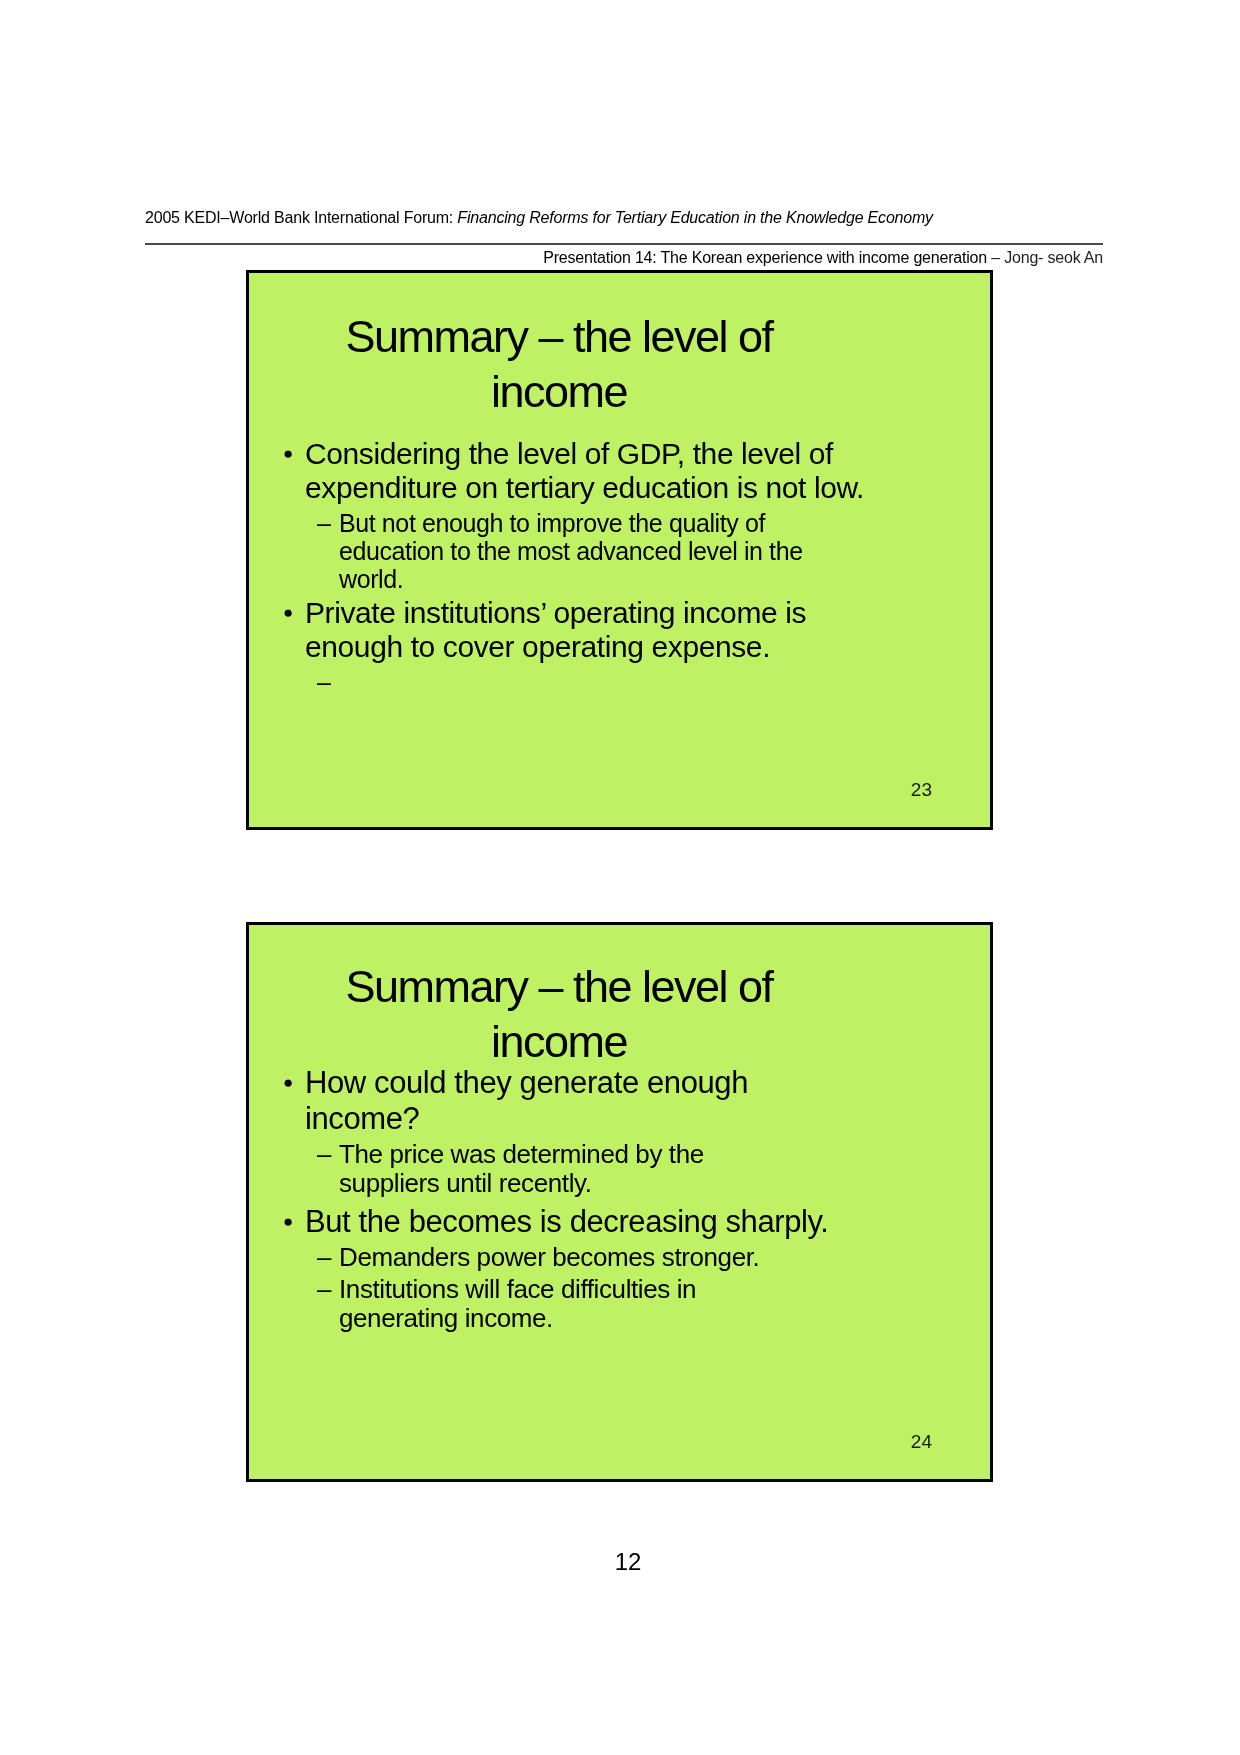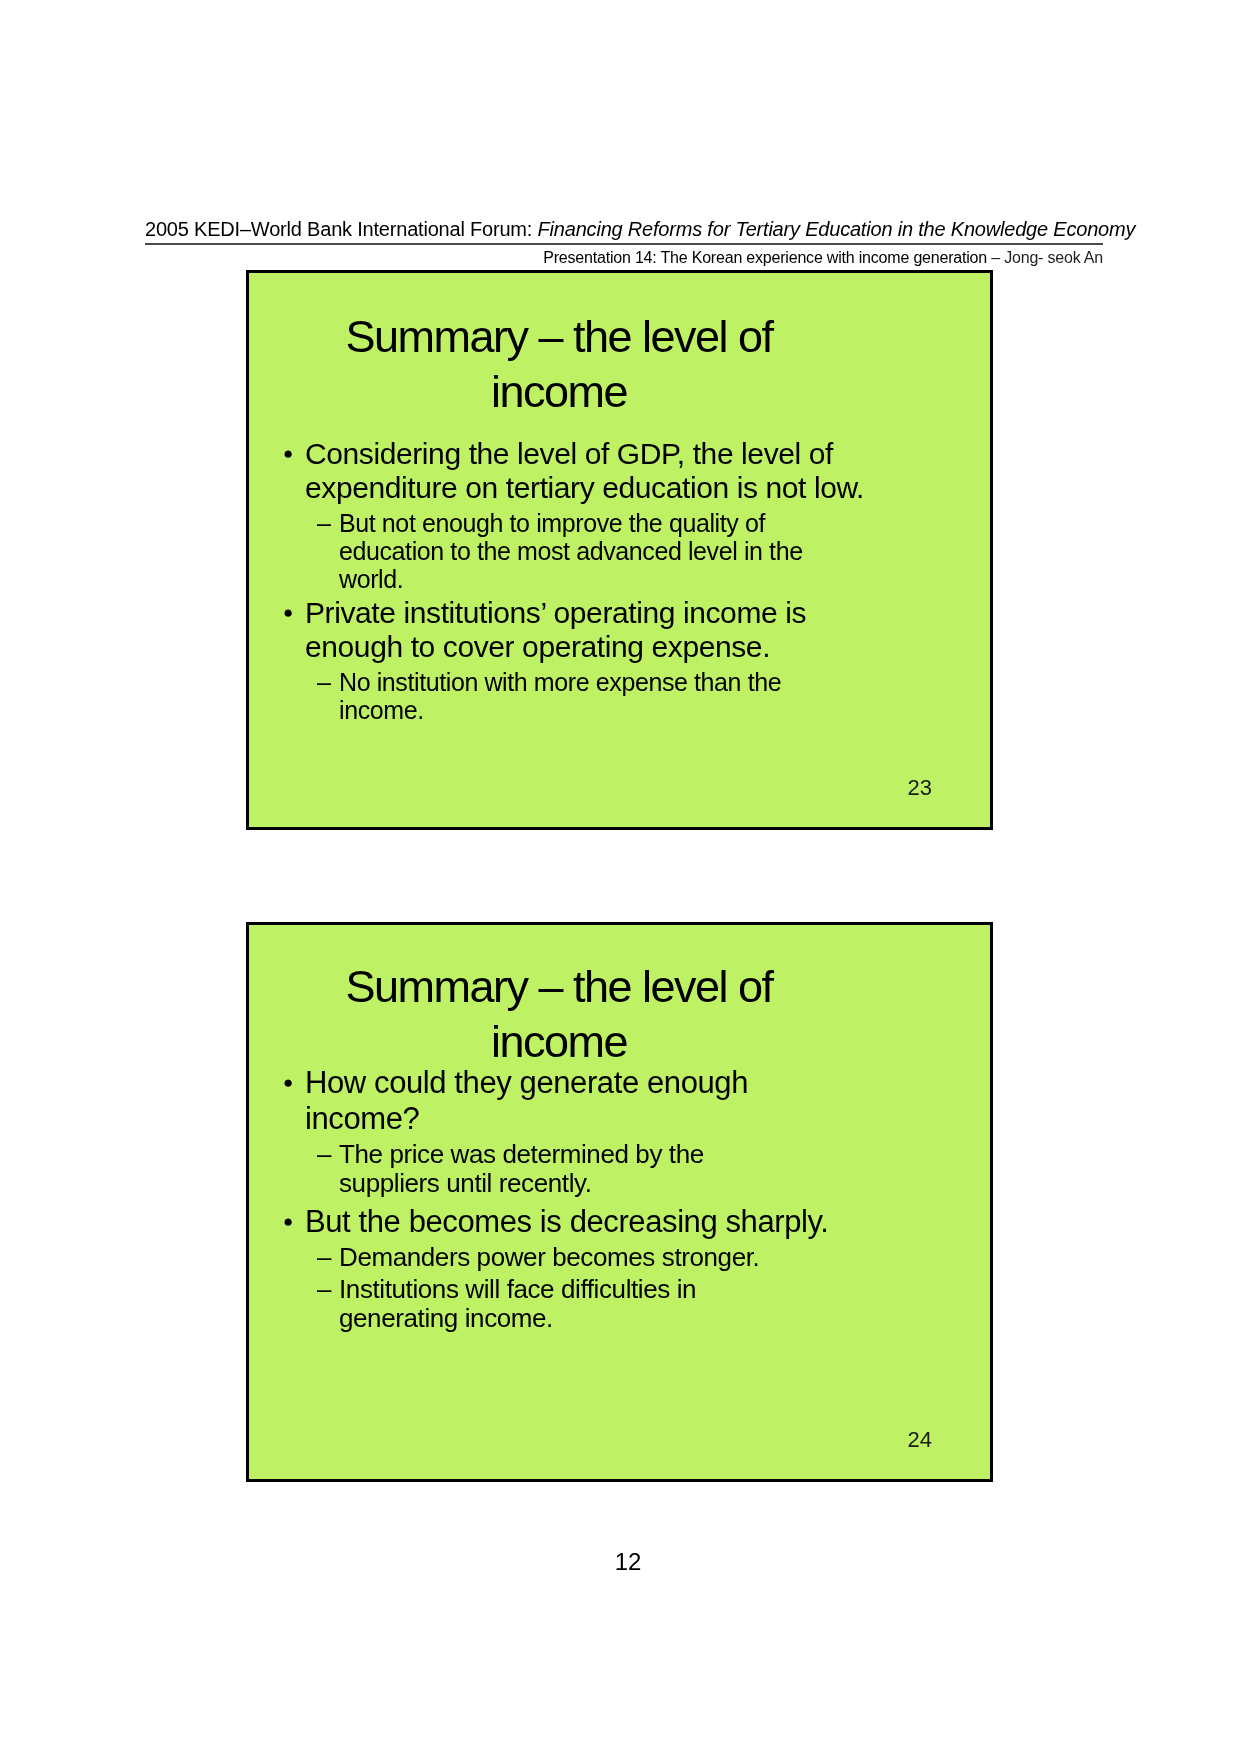--- a/index.html
+++ b/index.html
@@ -10,22 +10,22 @@
     height: 1755px;
     background: #ffffff;
     font-family: "Liberation Sans", sans-serif;
     color: #000;
     overflow: hidden;
   }
 
   
   .header-line1 {
     position: absolute;
-    left: 145px; top: 218px;
-    font-size: 20px;
+    left: 145px; top: 209px;
+    font-size: 16px;
     letter-spacing: -0.2px;
     white-space: nowrap;
   }
   .header-line1 .italic { font-style: italic; }
   .header-rule {
     position: absolute;
     left: 145px; top: 229px;
     width: 958px; height: 16px;
     border-bottom: 2px solid #4a4a4a;
   }
@@ -89,21 +89,21 @@
   .slide1 .bullet + .bullet { margin-top: 4px; }
   .slide2 .bullet + .bullet { margin-top: 3px; }
   .slide1 .b1 + .b2 { margin-top: 4px; }
   .slide1 .b2 + .b1 { margin-top: 3px; }
   .slide2 .b2 + .b1 { margin-top: 6px; }
   .slide1 .bullet:first-child { margin-top: 6px; }
 
   .slide-num {
     position: absolute;
     right: 58px; bottom: 26px;
-    font-size: 22px;
+    font-size: 19px;
     color: #1a1a1a;
   }
 
   .page-num {
     position: absolute;
     left: 628px; top: 1548px;
     transform: translateX(-50%);
     font-size: 24px;
   }
 </style>
@@ -137,22 +137,20 @@
 education to the most advanced level in the
 world.</span>
       </div>
       <div class="bullet b1">
         <span class="marker">●</span>
         <span class="btext">Private institutions’ operating income is
 enough to cover operating expense.</span>
       </div>
       <div class="bullet b2">
         <span class="marker">–</span>
-        <span class="btext">No institution with more expense than the
-income.</span>
       </div>
     </div>
     <div class="slide-num">23</div>
   </section>
 
   <section class="slide slide2">
     <h2 class="slide-title">Summary – the level of
 income</h2>
     <div class="bullets">
       <div class="bullet b1">

